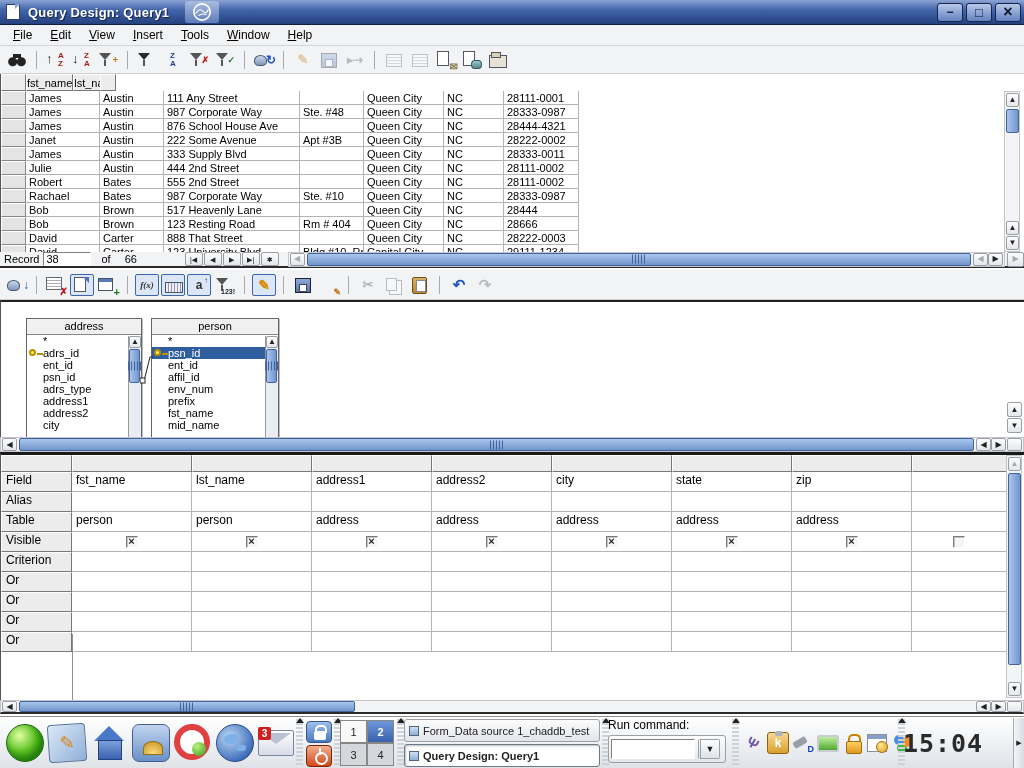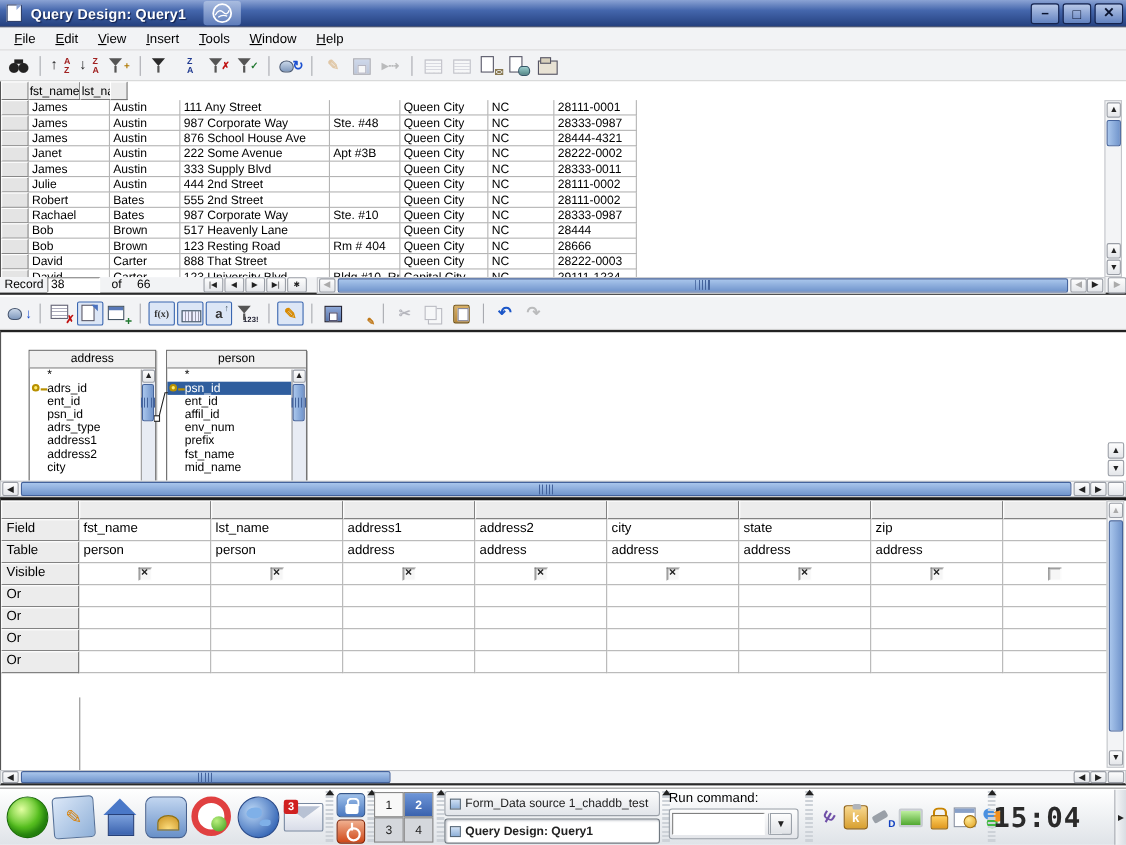--- a/index.html
+++ b/index.html
@@ -61,21 +61,21 @@
   .i-explorer::after{content:"";position:absolute;left:5px;top:3px;width:8px;height:4px;background:#d8d0bc;border:1px solid #556}
   .i-runq{color:#1b4fd0;font-size:12px;justify-content:flex-end}
   .i-runq::before{content:"";position:absolute;left:2px;top:6px;width:11px;height:9px;background:linear-gradient(180deg,#c8d6e8,#8099bd);border:1px solid #44546e;border-radius:50% 50% 40% 40%}
   .i-clearq{color:#c01010;font-size:10px;align-items:flex-end;justify-content:flex-end}
   .i-clearq::before{content:"";position:absolute;left:2px;top:3px;width:14px;height:11px;border:1px solid #667;
     background:repeating-linear-gradient(0deg,#fff 0 2px,#aab 2px 3px),repeating-linear-gradient(90deg,#fff 0 3px,#aab 3px 4px)}
   .i-design::after{content:"";position:absolute;right:4px;top:2px;border-left:6px solid transparent;border-top:6px solid #4a72c0}
   .i-addtable{color:#207830;font-size:11px;align-items:flex-end;justify-content:flex-end}
   .i-addtable::before{content:"";position:absolute;left:2px;top:4px;width:13px;height:11px;background:#fff;border:1px solid #456;
     box-shadow:inset 0 3px 0 #5878b8}
-  .i-fx{font-size:9px;font-family:"Liberation Serif",serif}
+  .i-fx{font-style:italic;font-size:9px;font-family:"Liberation Serif",serif}
   .i-tblname::before{content:"";position:absolute;left:3px;top:7px;width:16px;height:9px;background:repeating-linear-gradient(90deg,#eef 0 2px,#99a 2px 3px);border:1px solid #456}
   .i-alias{font-size:12px}
   .i-alias::after{content:"↑";position:absolute;right:2px;top:2px;font-size:8px;color:#456}
   .i-distinct{font-size:7px;align-items:flex-end;justify-content:flex-end;color:#223}
   .i-edit{color:#d88a00;font-size:14px}
   .i-saveas{color:#c07818;font-size:9px;align-items:flex-end;justify-content:flex-end}
   .i-cut{font-size:13px;color:#445}
   .i-copy::before{content:"";position:absolute;left:4px;top:4px;width:9px;height:11px;background:#fff;border:1px solid #556;box-shadow:4px 3px 0 0 #fff,4px 3px 0 1px #556}
   .i-paste::before{content:"";position:absolute;left:4px;top:3px;width:13px;height:15px;background:linear-gradient(180deg,#d8b068,#b88838);border:1px solid #705010;border-radius:2px}
   .i-paste::after{content:"";position:absolute;left:8px;top:6px;width:8px;height:10px;background:#fff;border:1px solid #889}
@@ -667,20 +667,34 @@
         <span class="dc">lst_name</span>
         <span class="dc">address1</span>
         <span class="dc">address2</span>
         <span class="dc">city</span>
         <span class="dc">state</span>
         <span class="dc">zip</span>
         <span class="dc"></span>
       </span>
   </div>
   <div class="qrow">
+    <span class="dlab">Alias</span>
+    <span class="dcells">
+
+    <span class="dc"></span>
+        <span class="dc"></span>
+        <span class="dc"></span>
+        <span class="dc"></span>
+        <span class="dc"></span>
+        <span class="dc"></span>
+        <span class="dc"></span>
+        <span class="dc"></span>
+      </span>
+  </div>
+  <div class="qrow">
     <span class="dlab">Table</span>
     <span class="dcells">
 
     <span class="dc">person</span>
         <span class="dc">person</span>
         <span class="dc">address</span>
         <span class="dc">address</span>
         <span class="dc">address</span>
         <span class="dc">address</span>
         <span class="dc">address</span>
@@ -711,20 +725,34 @@
         </span>
         <span class="dc dc-check">
           <span class="cbx checked"></span>
         </span>
         <span class="dc dc-check">
           <span class="cbx"></span>
         </span>
       </span>
   </div>
   <div class="qrow">
+    <span class="dlab">Criterion</span>
+    <span class="dcells">
+
+    <span class="dc"></span>
+        <span class="dc"></span>
+        <span class="dc"></span>
+        <span class="dc"></span>
+        <span class="dc"></span>
+        <span class="dc"></span>
+        <span class="dc"></span>
+        <span class="dc"></span>
+      </span>
+  </div>
+  <div class="qrow">
     <span class="dlab">Or</span>
     <span class="dcells">
 
     <span class="dc"></span>
         <span class="dc"></span>
         <span class="dc"></span>
         <span class="dc"></span>
         <span class="dc"></span>
         <span class="dc"></span>
         <span class="dc"></span>

